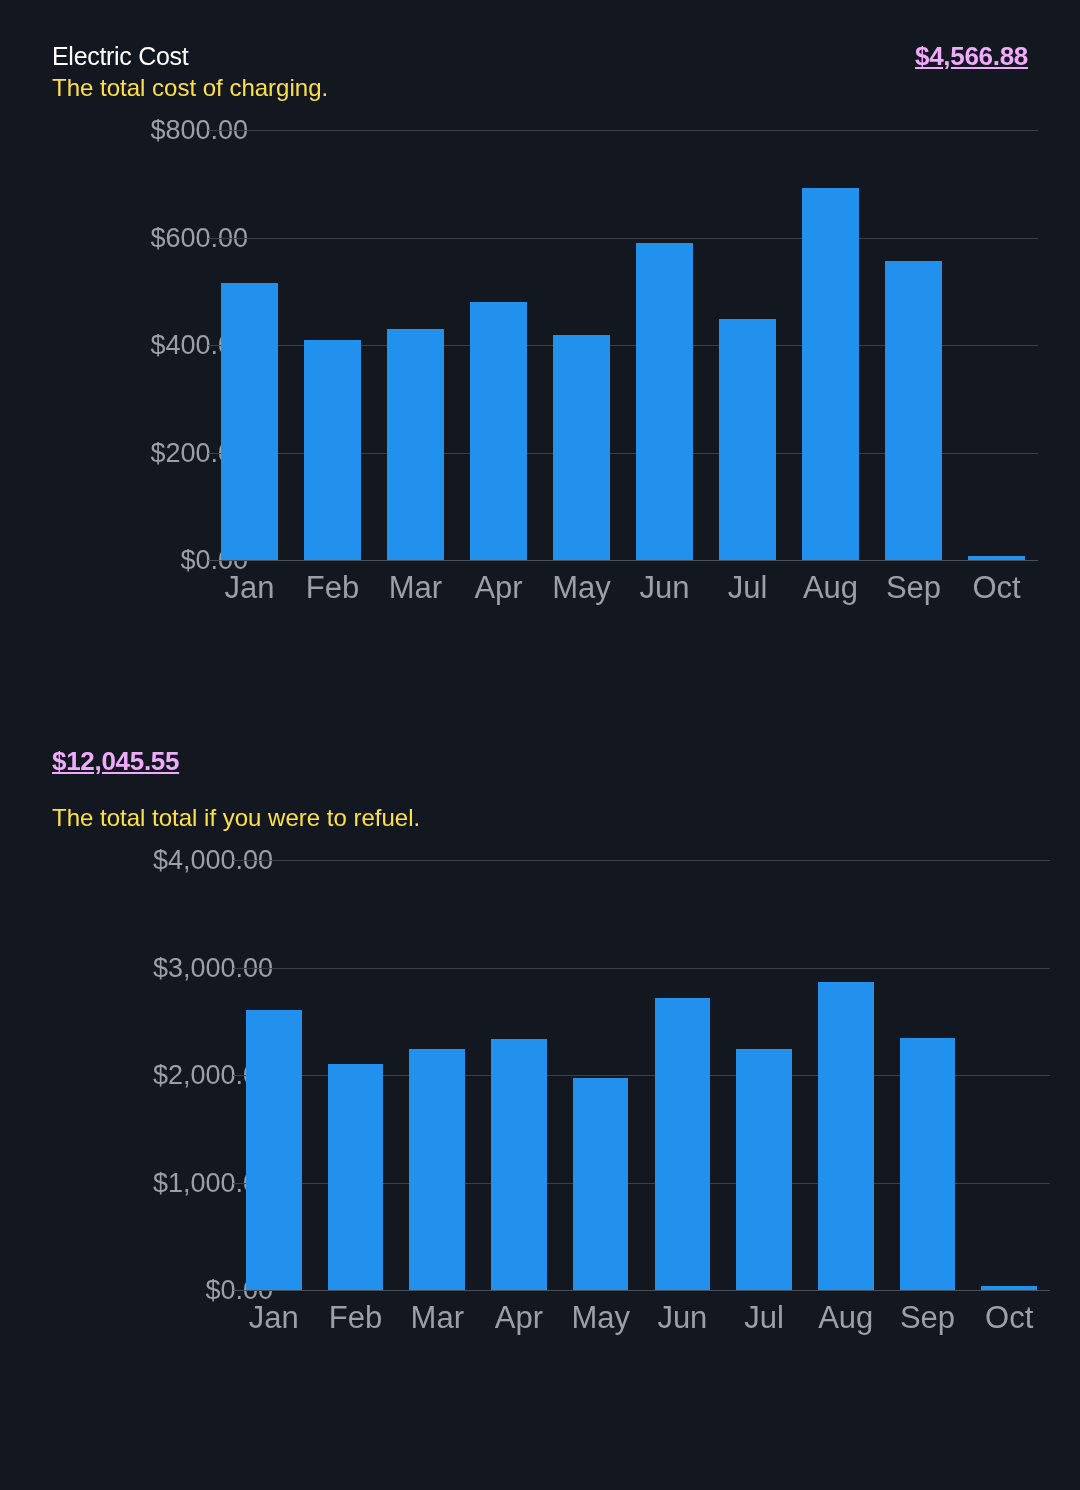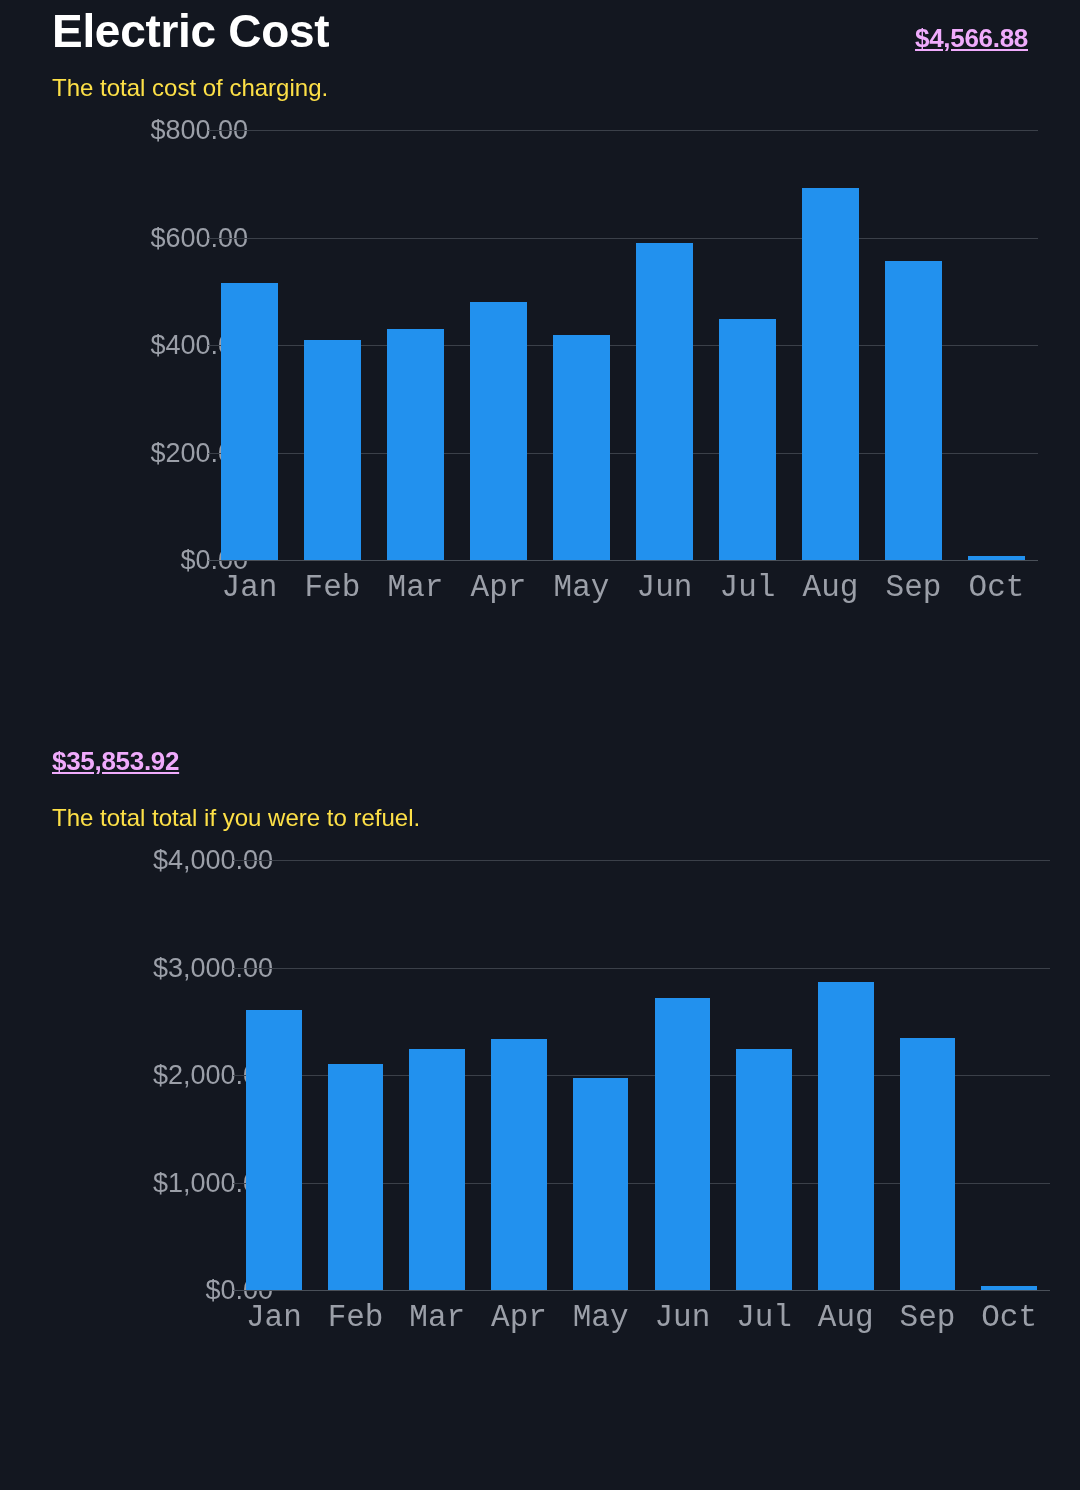--- a/index.html
+++ b/index.html
@@ -27,24 +27,25 @@
 
   .card-header {
     display: flex;
     align-items: baseline;
     justify-content: space-between;
     padding: 0 52px 0 52px;
     height: 62px;
   }
   .card-title {
     color: #ffffff;
-    font-size: 46px;
-    font-weight: bold;
+    font-size: 25px;
+    font-weight: normal;
     letter-spacing: -0.3px;
     line-height: 62px;
+    margin-top: 25px;
   }
   .card-total {
     color: #f0abfc;
     font-size: 26px;
     font-weight: bold;
     letter-spacing: -0.3px;
     line-height: 62px;
     text-decoration: underline;
   }
   .card-subtitle {
@@ -120,21 +121,20 @@
     min-height: 2px;
   }
 
   .xaxis {
     position: absolute;
     left: 208px;
     right: 42px;
     top: 436px;
     display: flex;
     justify-content: space-between;
-    font-family: Liberation Mono, monospace;
   }
   .xlabel {
     flex: 1 1 0;
     text-align: center;
     color: #9b9fa8;
     font-size: 31px;
     line-height: 44px;
   }
   
   .card-fuel .gridlabel { right: 807px; }
@@ -218,21 +218,21 @@
           <div class="xlabel">Jul</div>
           <div class="xlabel">Aug</div>
           <div class="xlabel">Sep</div>
           <div class="xlabel">Oct</div>
         </div>
     </div>
   </section>
 
   <section class="card card-fuel">
     <div class="card-header">
-      <div class="card-total">$35,853.92</div>
+      <div class="card-total">$12,045.55</div>
     </div>
     <div class="card-subtitle">The total total if you were to refuel.</div>
     <div class="chart">
       <div class="plot" id="plot-1">
           <div class="gridrow" style="top: 0px;">
             <div class="gridlabel">$4,000.00</div>
             <div class="gridline"></div>
           </div>
           <div class="gridrow" style="top: 107.5px;">
             <div class="gridlabel">$3,000.00</div>

